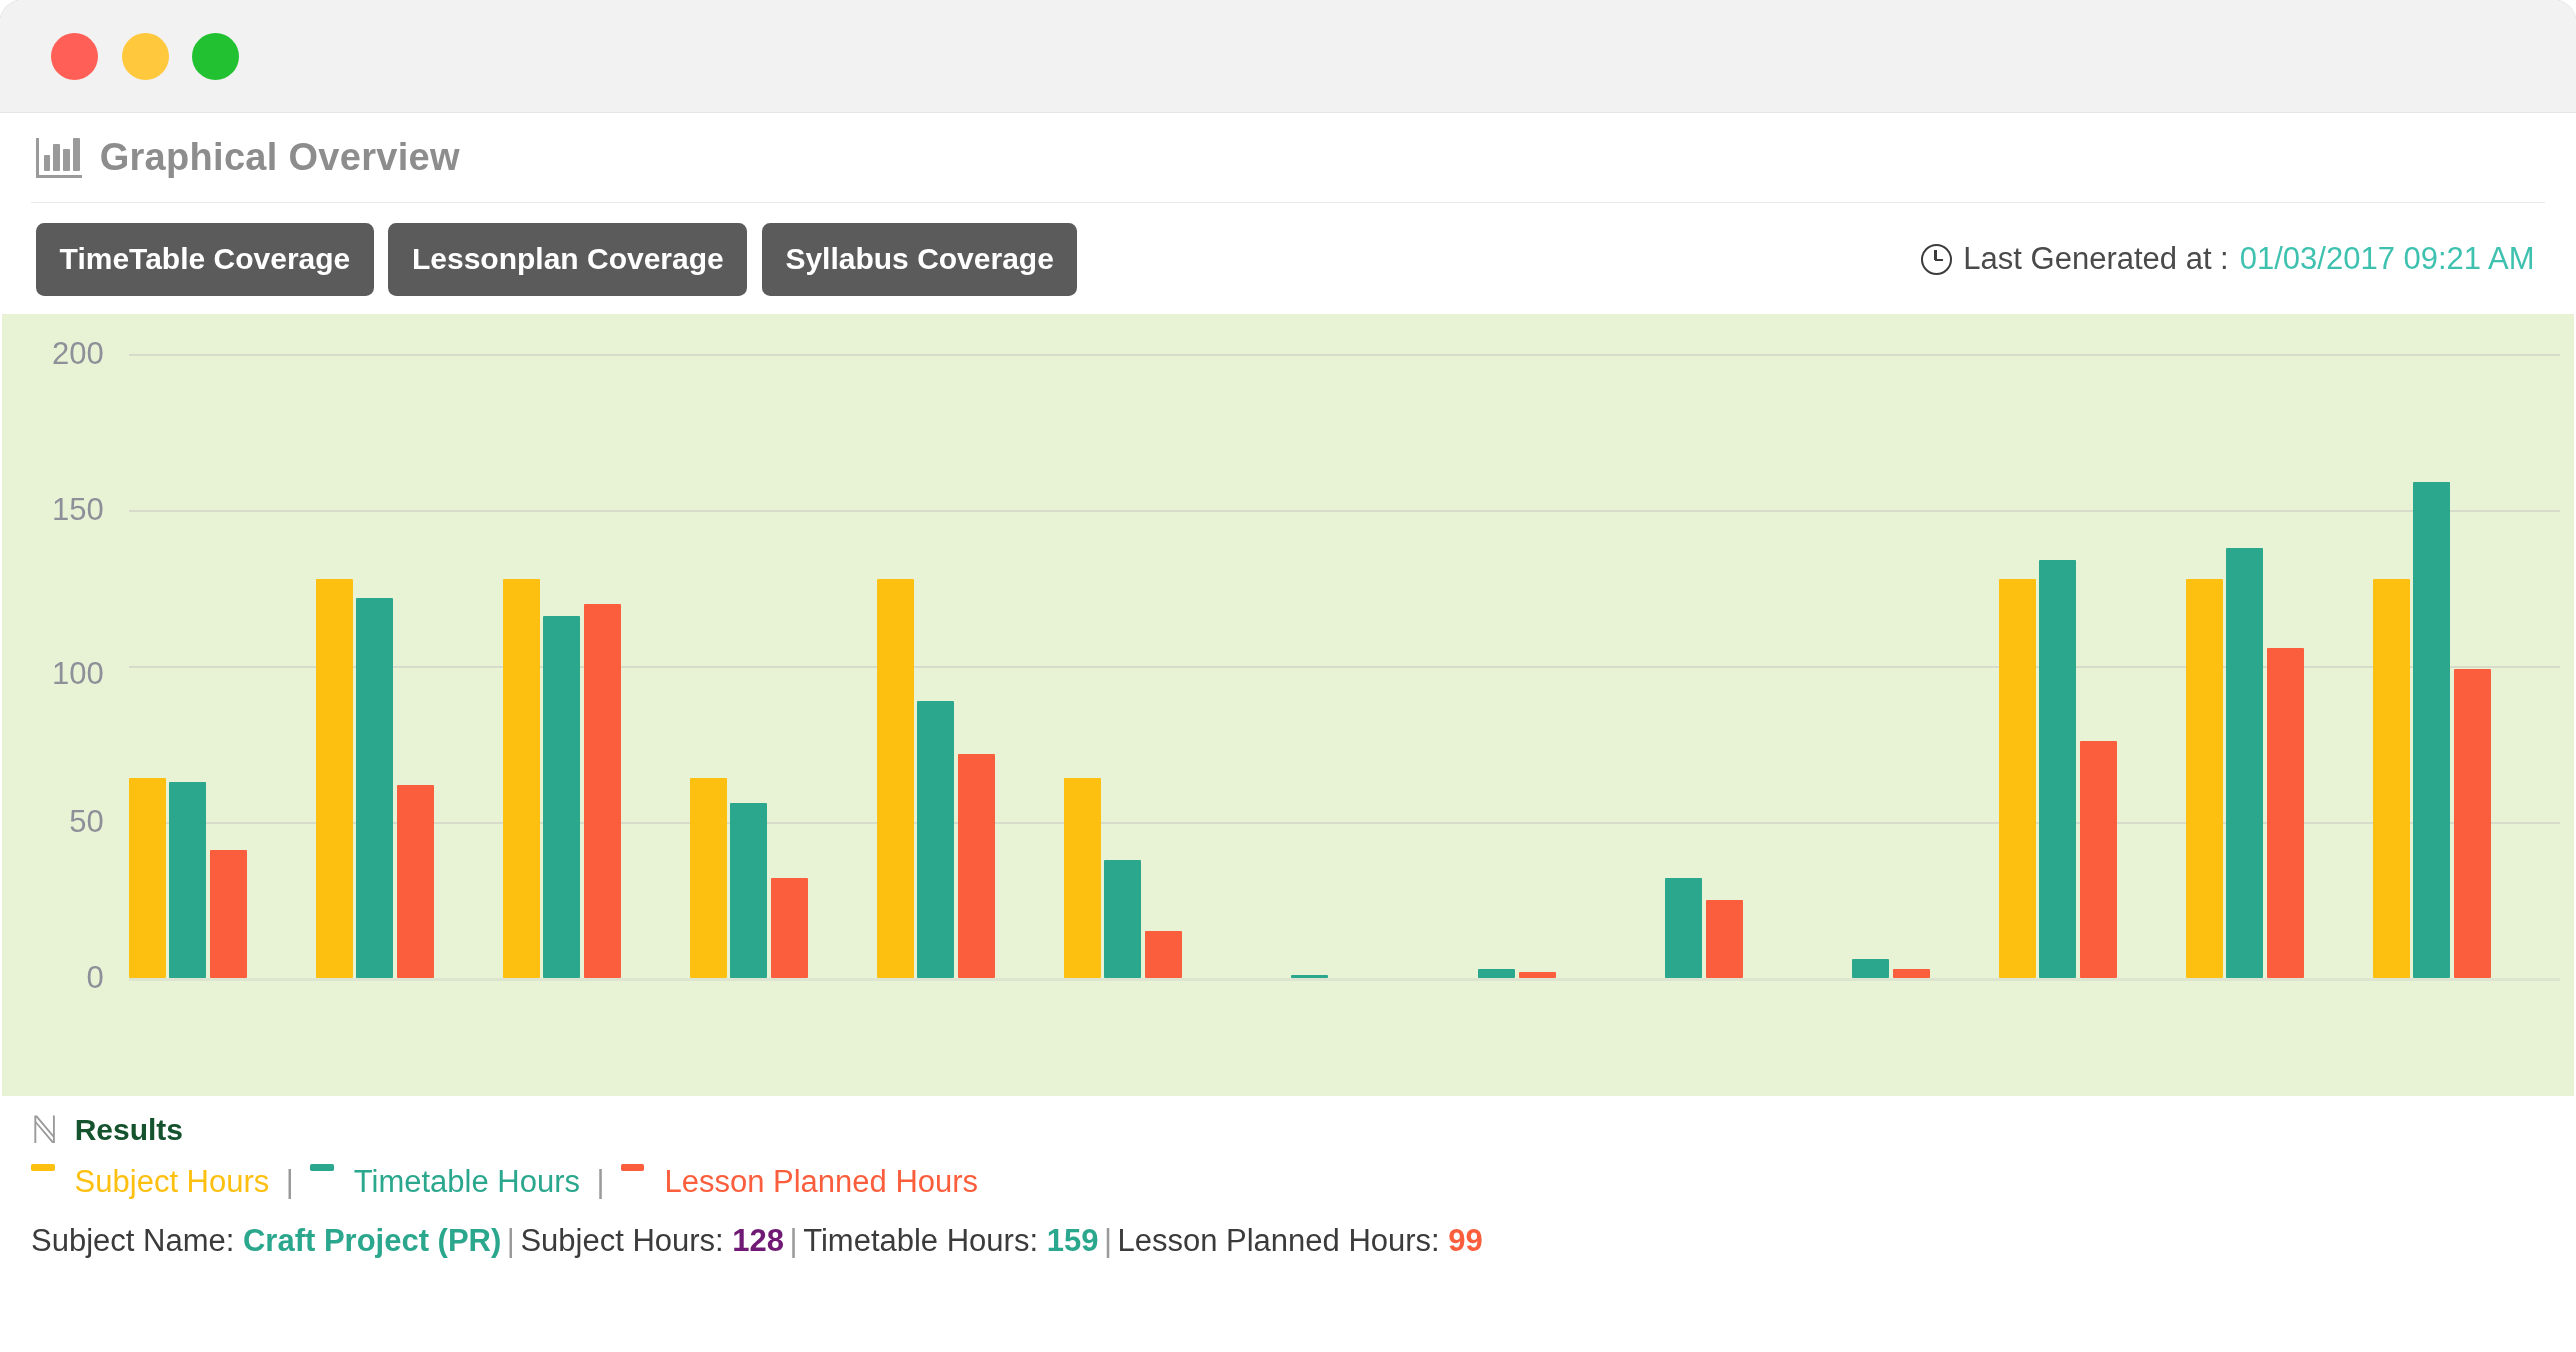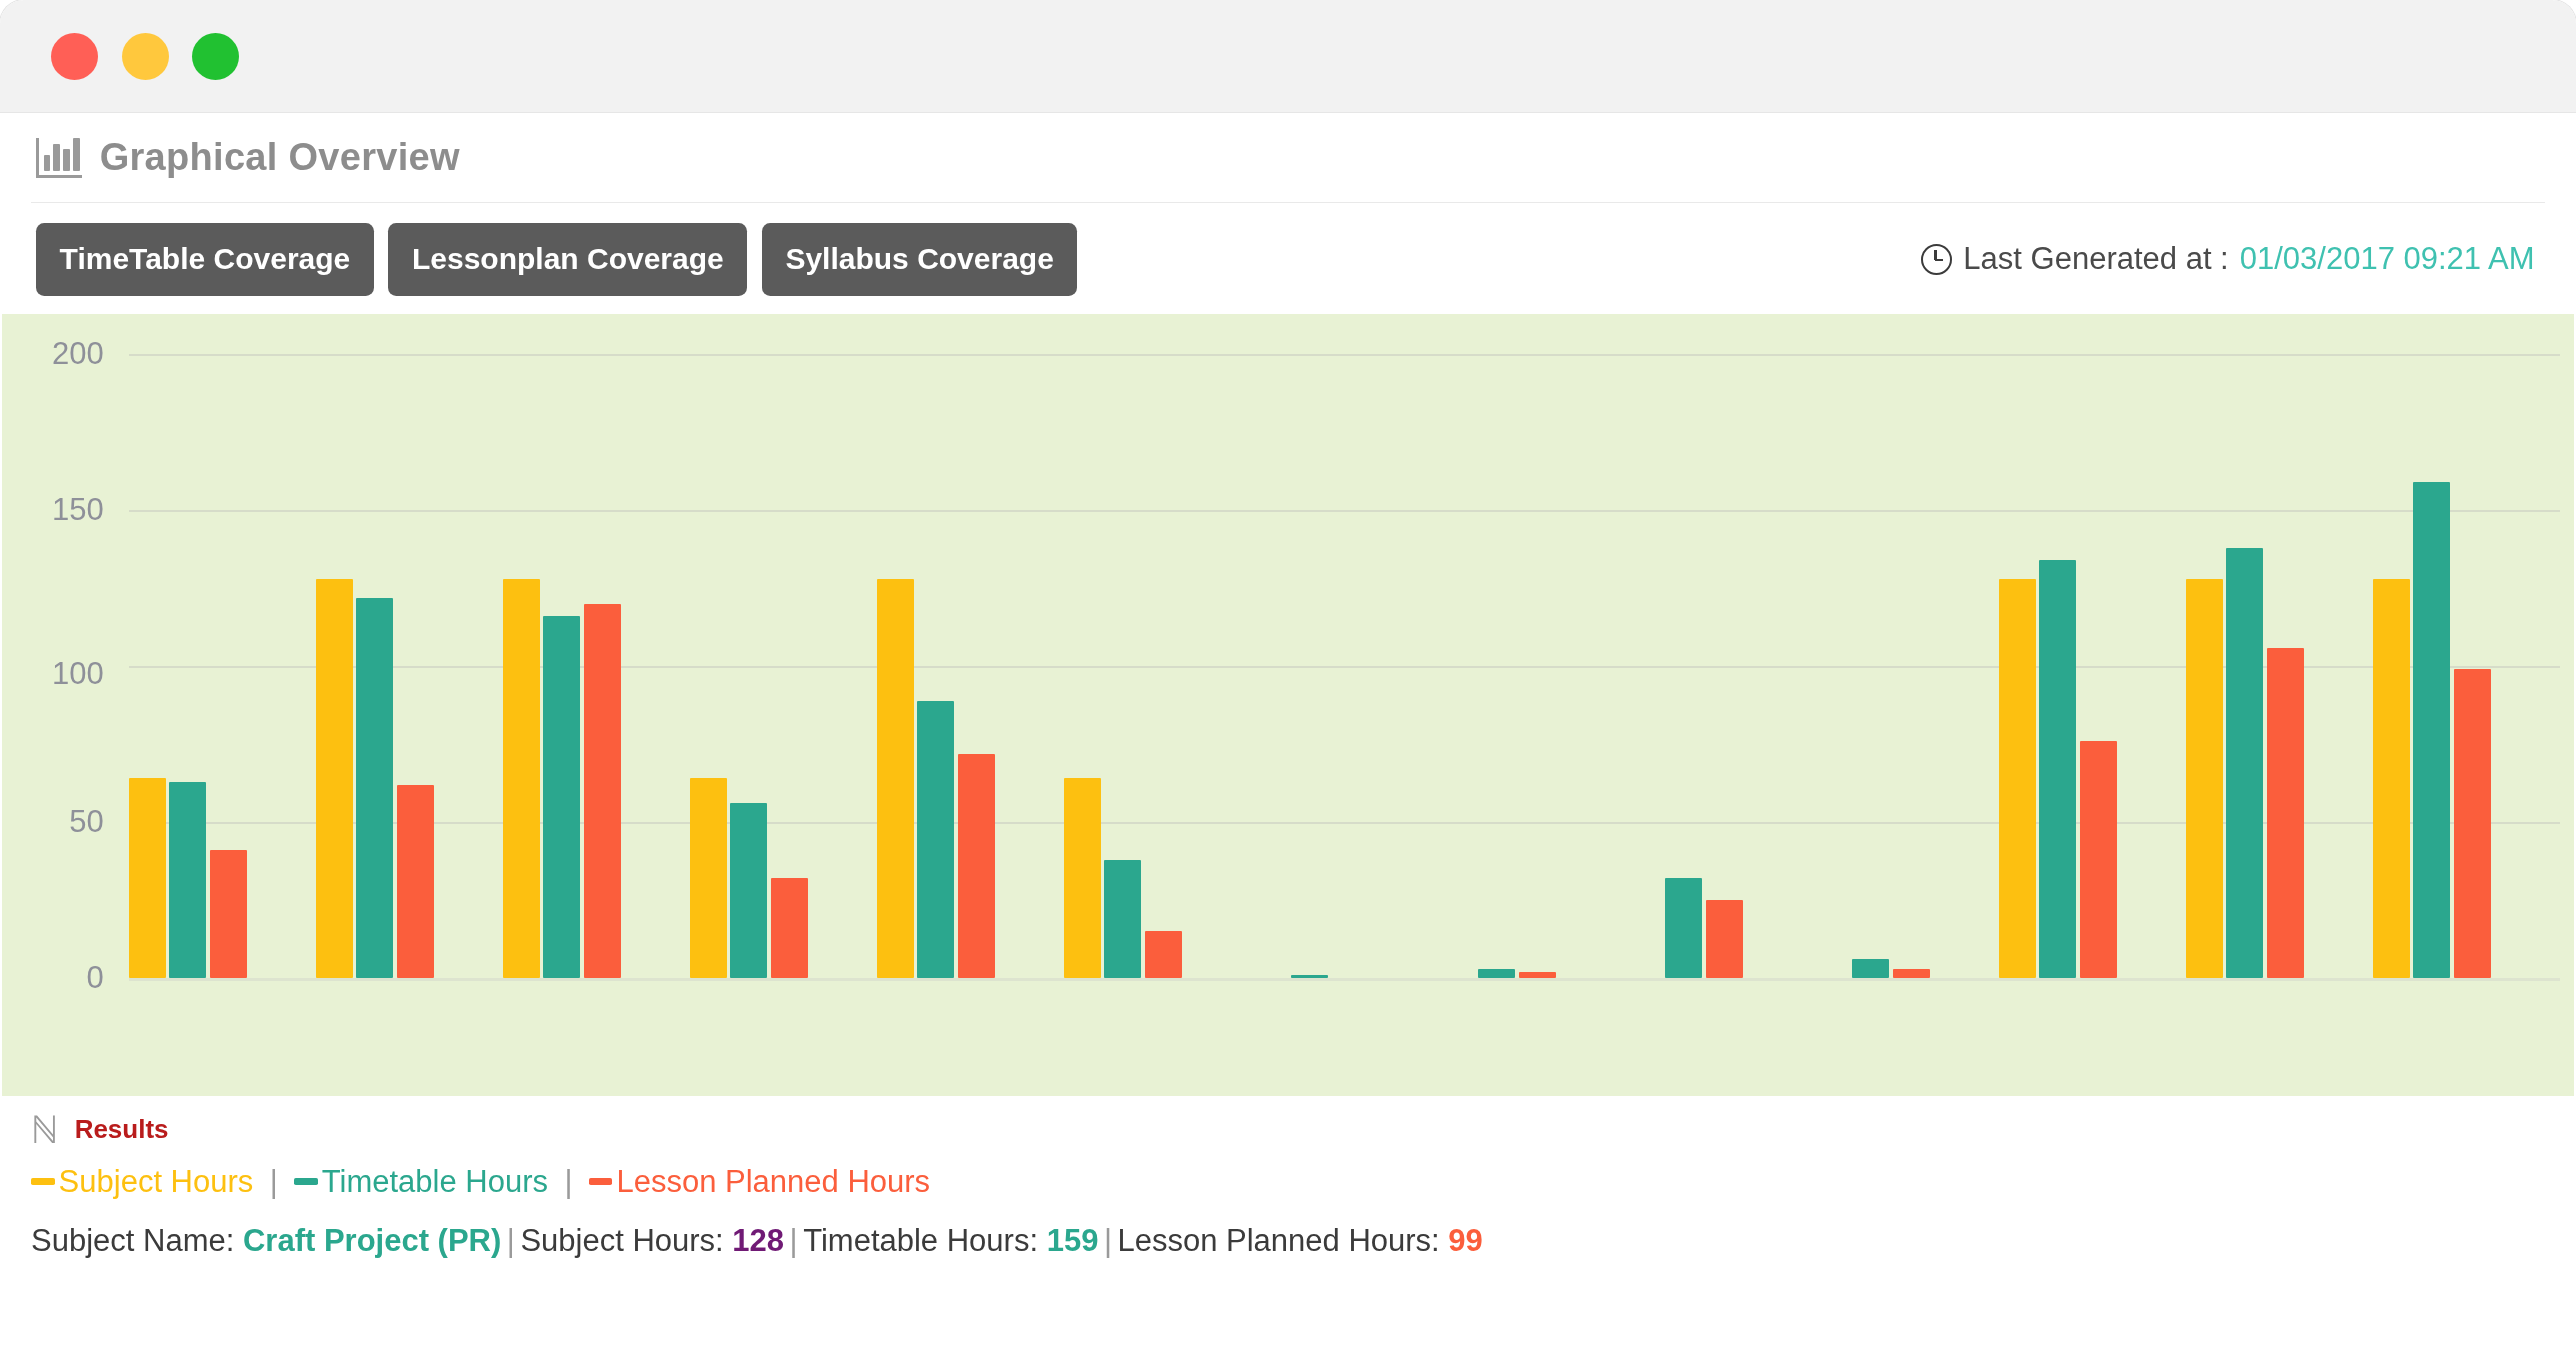--- a/index.html
+++ b/index.html
@@ -187,28 +187,28 @@
   .results-head {
     display: flex; align-items: center; gap: 16.4px;
     padding-bottom: 7.3px;
   }
   .results-icon {
     font-size: 35px; color: #9a9a9a; line-height: 1;
     display: inline-block;
     transform: scaleY(1.1);
   }
   .results-title {
-    font-size: 26px; font-weight: bold; color: #b91c1c;
+    font-size: 30px; font-weight: bold; color: #14532d;
   }
   .legend {
     display: flex; align-items: center; gap: 0;
     padding: 9px 0 5.5px 0;
     font-size: 31px;
   }
-  .legend-item { display:flex; align-items:center; gap: 4px; }
+  .legend-item { display:flex; align-items:flex-start; gap: 20px; }
   .legend-dash { display:inline-block; width:23.6px; height:7.3px; border-radius:1.8px; }
   .legend-sep { color:#9a9a9a; padding: 0 16.4px; }
   .summary {
     font-size: 31px;
     color: #3b3b3b;
     padding: 18px 0 0 0;
     white-space: nowrap;
   }
   .summary b { font-weight: bold; }
   .sep { color: #9a9a9a; padding: 0 5.5px; }

